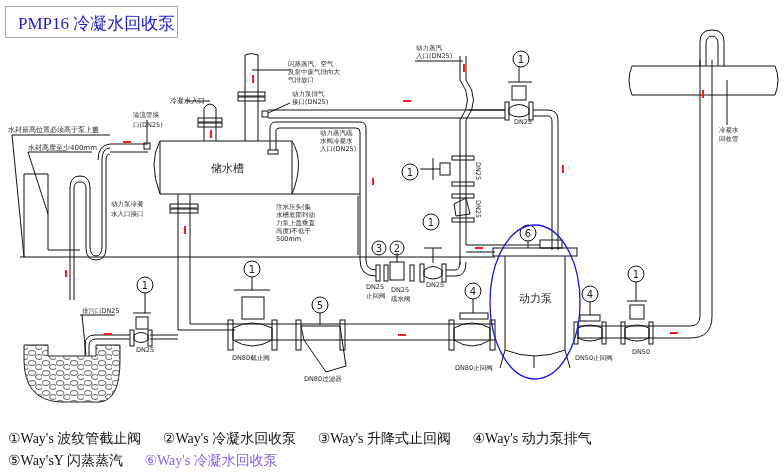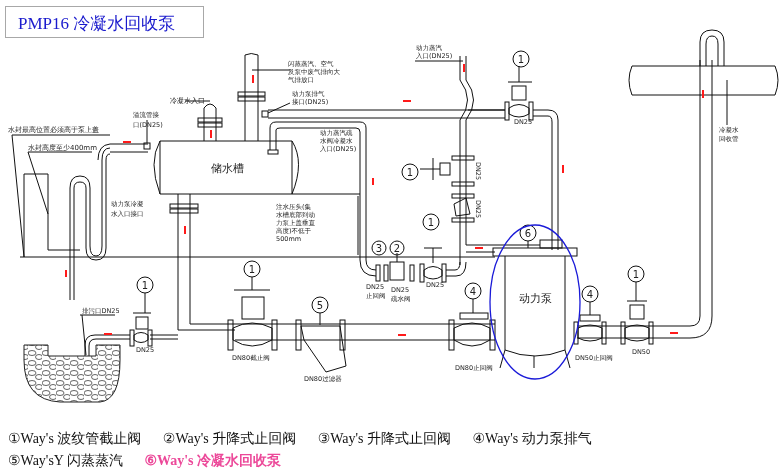--- a/index.html
+++ b/index.html
@@ -1,22 +1,22 @@
 <!DOCTYPE html>
 <html><head>
 <meta charset="utf-8">
 <style>
   html, body { margin:0; padding:0; background:#fff; }
   body { width:784px; height:474px; position:relative; overflow:hidden; font-family:"DejaVu Serif","Liberation Serif",serif; }
   #diagram { position:absolute; left:0; top:0; width:784px; height:474px; }
-  .title-box { position:absolute; left:5px; top:6px; width:199px; height:32px; border:1px solid #a8a8a8; box-sizing:border-box; }
+  .title-box { position:absolute; left:5px; top:6px; width:173px; height:32px; border:1px solid #a8a8a8; box-sizing:border-box; }
   .title-text { position:absolute; left:12px; top:5px; color:#1a1acd; font-size:17px; font-family:"Liberation Serif","DejaVu Serif",serif; white-space:nowrap; }
   .legend { position:absolute; left:8px; font-size:14px; font-family:"Liberation Serif","DejaVu Serif",serif; color:#111; white-space:nowrap; }
   .legend span { margin-right:18px; }
-  .legend .hl { color:#ec4899;font-weight:bold; }
+  .legend .hl { color:#8b5cf6; }
   svg text { font-family:"DejaVu Sans","Liberation Sans",sans-serif; }
   .lbl { font-size:7px; fill:#222; }
   .lbl-s { font-size:6.5px; fill:#222; }
   .big { font-size:11px; fill:#222; }
   .num { font-size:10px; fill:#222; }
 </style>
 </head>
 <body>
 
 <div class="title-box">
@@ -332,20 +332,20 @@
   <text class="lbl-s" x="514" y="124">DN25</text>
   <text class="lbl-s" x="455" y="370">DN80止回阀</text>
   <text class="lbl-s" x="575" y="360">DN50止回阀</text>
   <text class="lbl-s" x="632" y="354">DN50</text>
   <text class="lbl-s" x="0" y="0" transform="translate(476,162) rotate(90)">DN25</text>
   <text class="lbl-s" x="0" y="0" transform="translate(476,200) rotate(90)">DN25</text>
 </svg>
 
 <div class="legend" style="top:430px">
   <span>①Way's 波纹管截止阀</span>
-  <span>②Way's 升降式止回阀</span>
+  <span>②Way's 冷凝水回收泵</span>
   <span>③Way's 升降式止回阀</span>
   <span>④Way's 动力泵排气</span>
 </div>
 <div class="legend" style="top:452px">
   <span>⑤Way'sY 闪蒸蒸汽</span>
   <span class="hl">⑥Way's 冷凝水回收泵</span>
 </div>
 
 </body></html>

